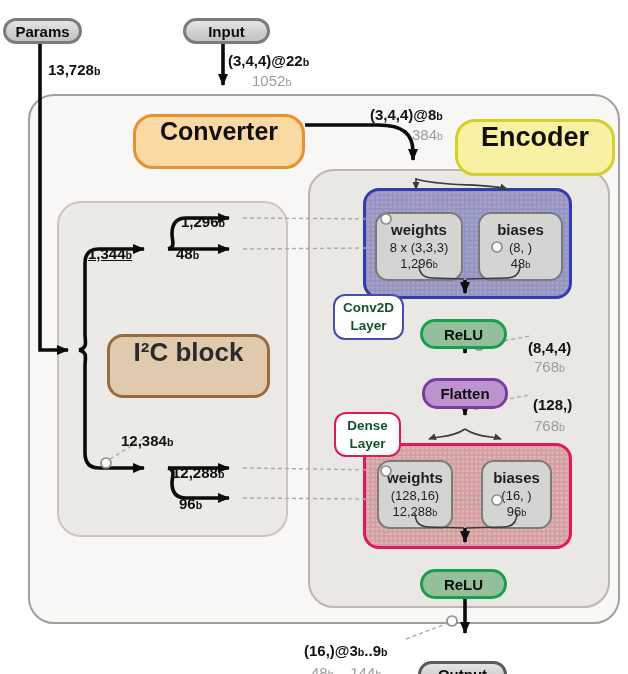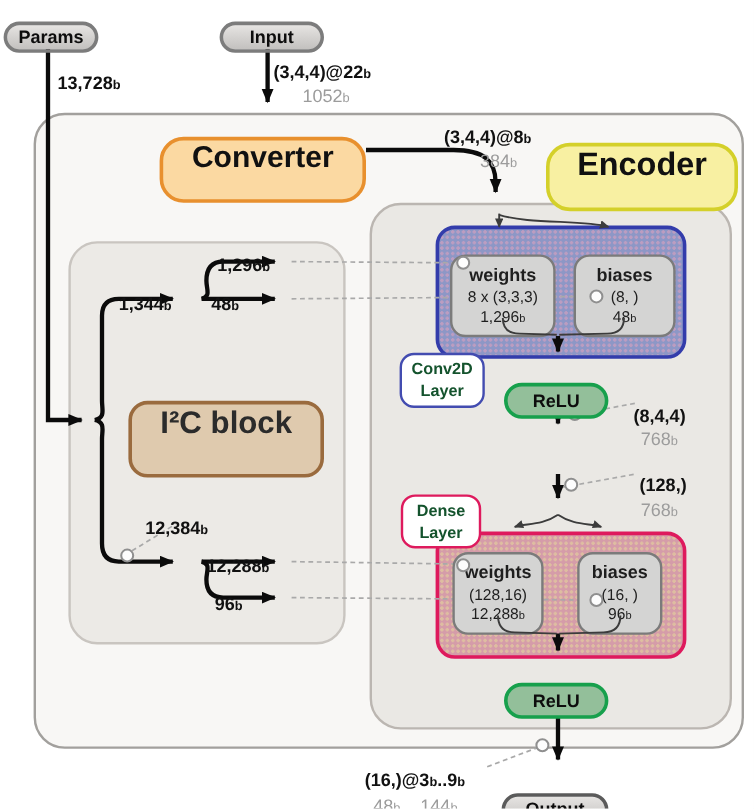--- a/index.html
+++ b/index.html
@@ -172,30 +172,33 @@
     <div>Layer</div>
   </div>
   <div class="abs tag pink" style="left:334px;top:396px;width:67px;height:45px;">
     <div>Dense</div>
     <div>Layer</div>
   </div>
 
   <div class="abs op relu" style="left:420px;top:303px;width:87px;height:30px;">
     <span>ReLU</span>
   </div>
+  <div class="abs op flatten" style="left:422px;top:362px;width:86px;height:31px;">
+    <span>Flatten</span>
+  </div>
   <div class="abs op relu" style="left:420px;top:553px;width:87px;height:30px;">
     <span>ReLU</span>
   </div>
 
   <div class="abs lbl" style="left:48px;top:45px;"><span>13,728</span><span class="sub">b</span></div>
   <div class="abs lbl" style="left:228px;top:36px;"><span>(3,4,4)@22</span><span class="sub">b</span></div>
   <div class="abs lbl gray" style="left:252px;top:56px;"><span>1052</span><span class="sub">b</span></div>
   <div class="abs lbl" style="left:370px;top:90px;"><span>(3,4,4)@8</span><span class="sub">b</span></div>
-  <div class="abs lbl gray" style="left:400px;top:110px;"><span>384</span><span class="sub">b</span></div>
-  <div class="abs lbl" style="left:99px;top:229px;"><span>1,344</span><span class="sub">b</span></div>
+  <div class="abs lbl gray" style="left:412px;top:110px;"><span>384</span><span class="sub">b</span></div>
+  <div class="abs lbl" style="left:88px;top:229px;text-decoration:underline;"><span>1,344</span><span class="sub">b</span></div>
   <div class="abs lbl" style="left:181px;top:197px;"><span>1,296</span><span class="sub">b</span></div>
   <div class="abs lbl" style="left:176px;top:229px;"><span>48</span><span class="sub">b</span></div>
   <div class="abs lbl" style="left:121px;top:416px;"><span>12,384</span><span class="sub">b</span></div>
   <div class="abs lbl" style="left:172px;top:448px;"><span>12,288</span><span class="sub">b</span></div>
   <div class="abs lbl" style="left:179px;top:479px;"><span>96</span><span class="sub">b</span></div>
   <div class="abs lbl" style="left:528px;top:323px;"><span>(8,4,4)</span></div>
   <div class="abs lbl gray" style="left:534px;top:342px;"><span>768</span><span class="sub">b</span></div>
   <div class="abs lbl" style="left:533px;top:380px;"><span>(128,)</span></div>
   <div class="abs lbl gray" style="left:534px;top:401px;"><span>768</span><span class="sub">b</span></div>
   <div class="abs lbl" style="left:304px;top:626px;"><span>(16,)@3</span><span class="sub">b</span><span>..</span><span>9</span><span class="sub">b</span></div>

